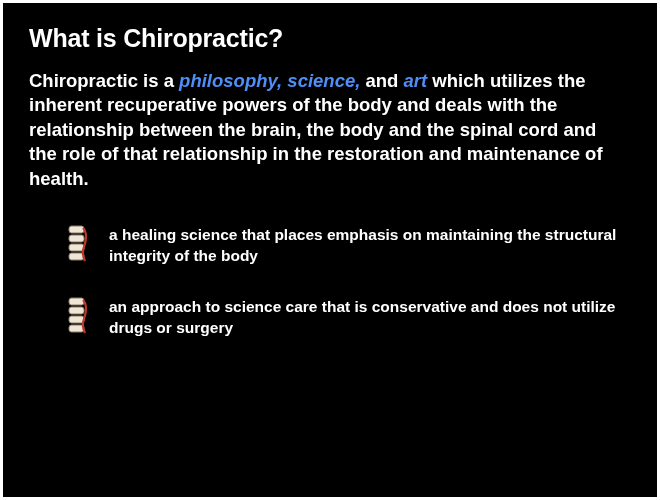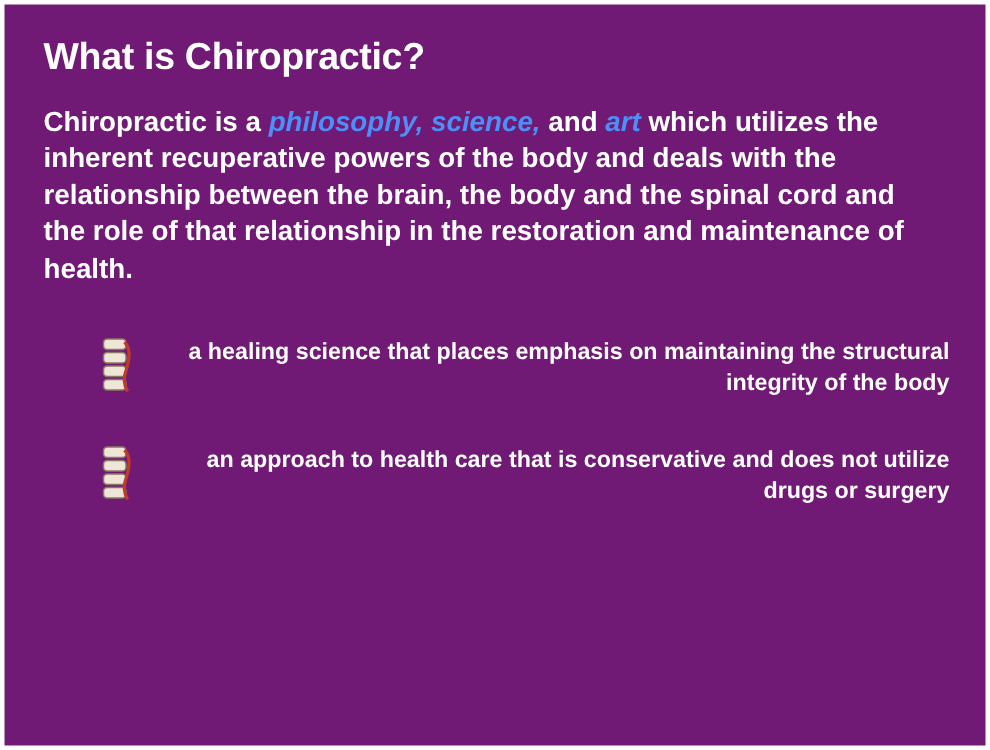--- a/index.html
+++ b/index.html
@@ -10,21 +10,21 @@
   body {
     width: 660px;
     height: 500px;
     overflow: hidden;
     font-family: "Liberation Sans", sans-serif;
   }
   .slide {
     position: relative;
     width: 660px;
     height: 500px;
-    background: #701a75;
+    background: #000000;
     box-sizing: border-box;
     border: 3px solid #ffffff;
     padding: 22px 24px 0 26px;
   }
   .title {
     color: #ffffff;
     font-size: 25px;
     font-weight: bold;
     letter-spacing: -0.2px;
     margin: 0 0 16px 0;
@@ -57,21 +57,20 @@
     height: 40px;
     margin-right: 18px;
     margin-top: 2px;
   }
   .bullet-text {
     color: #ffffff;
     font-size: 15.5px;
     font-weight: bold;
     line-height: 1.35;
     padding-top: 4px;
-    text-align: right;
   }
 </style>
 </head>
 <body>
 
 <div class="slide">
 
   <h1 class="title">What is Chiropractic?</h1>
 
   <p class="body-text">
@@ -96,17 +95,17 @@
     <div class="bullet">
       <span class="bullet-icon">
         <svg width="26" height="40" viewBox="0 0 26 40" xmlns="http://www.w3.org/2000/svg">
           <rect x="4" y="3" width="15" height="7" rx="2.5" fill="#efe6d8" stroke="#8a7a63" stroke-width="1"></rect>
           <rect x="4" y="12" width="15" height="7" rx="2.5" fill="#efe6d8" stroke="#8a7a63" stroke-width="1"></rect>
           <rect x="4" y="21" width="15" height="7" rx="2.5" fill="#efe6d8" stroke="#8a7a63" stroke-width="1"></rect>
           <rect x="4" y="30" width="15" height="7" rx="2.5" fill="#efe6d8" stroke="#8a7a63" stroke-width="1"></rect>
           <path d="M18 5 C23 10, 21 18, 19 24 C17 29, 18 34, 20 38" stroke="#c0392b" stroke-width="2.2" fill="none"></path>
         </svg>
       </span>
-      <span class="bullet-text">an approach to health care that is conservative and does not utilize drugs or surgery</span>
+      <span class="bullet-text">an approach to science care that is conservative and does not utilize drugs or surgery</span>
     </div>
 
   </div>
 </div>
 
 </body></html>

